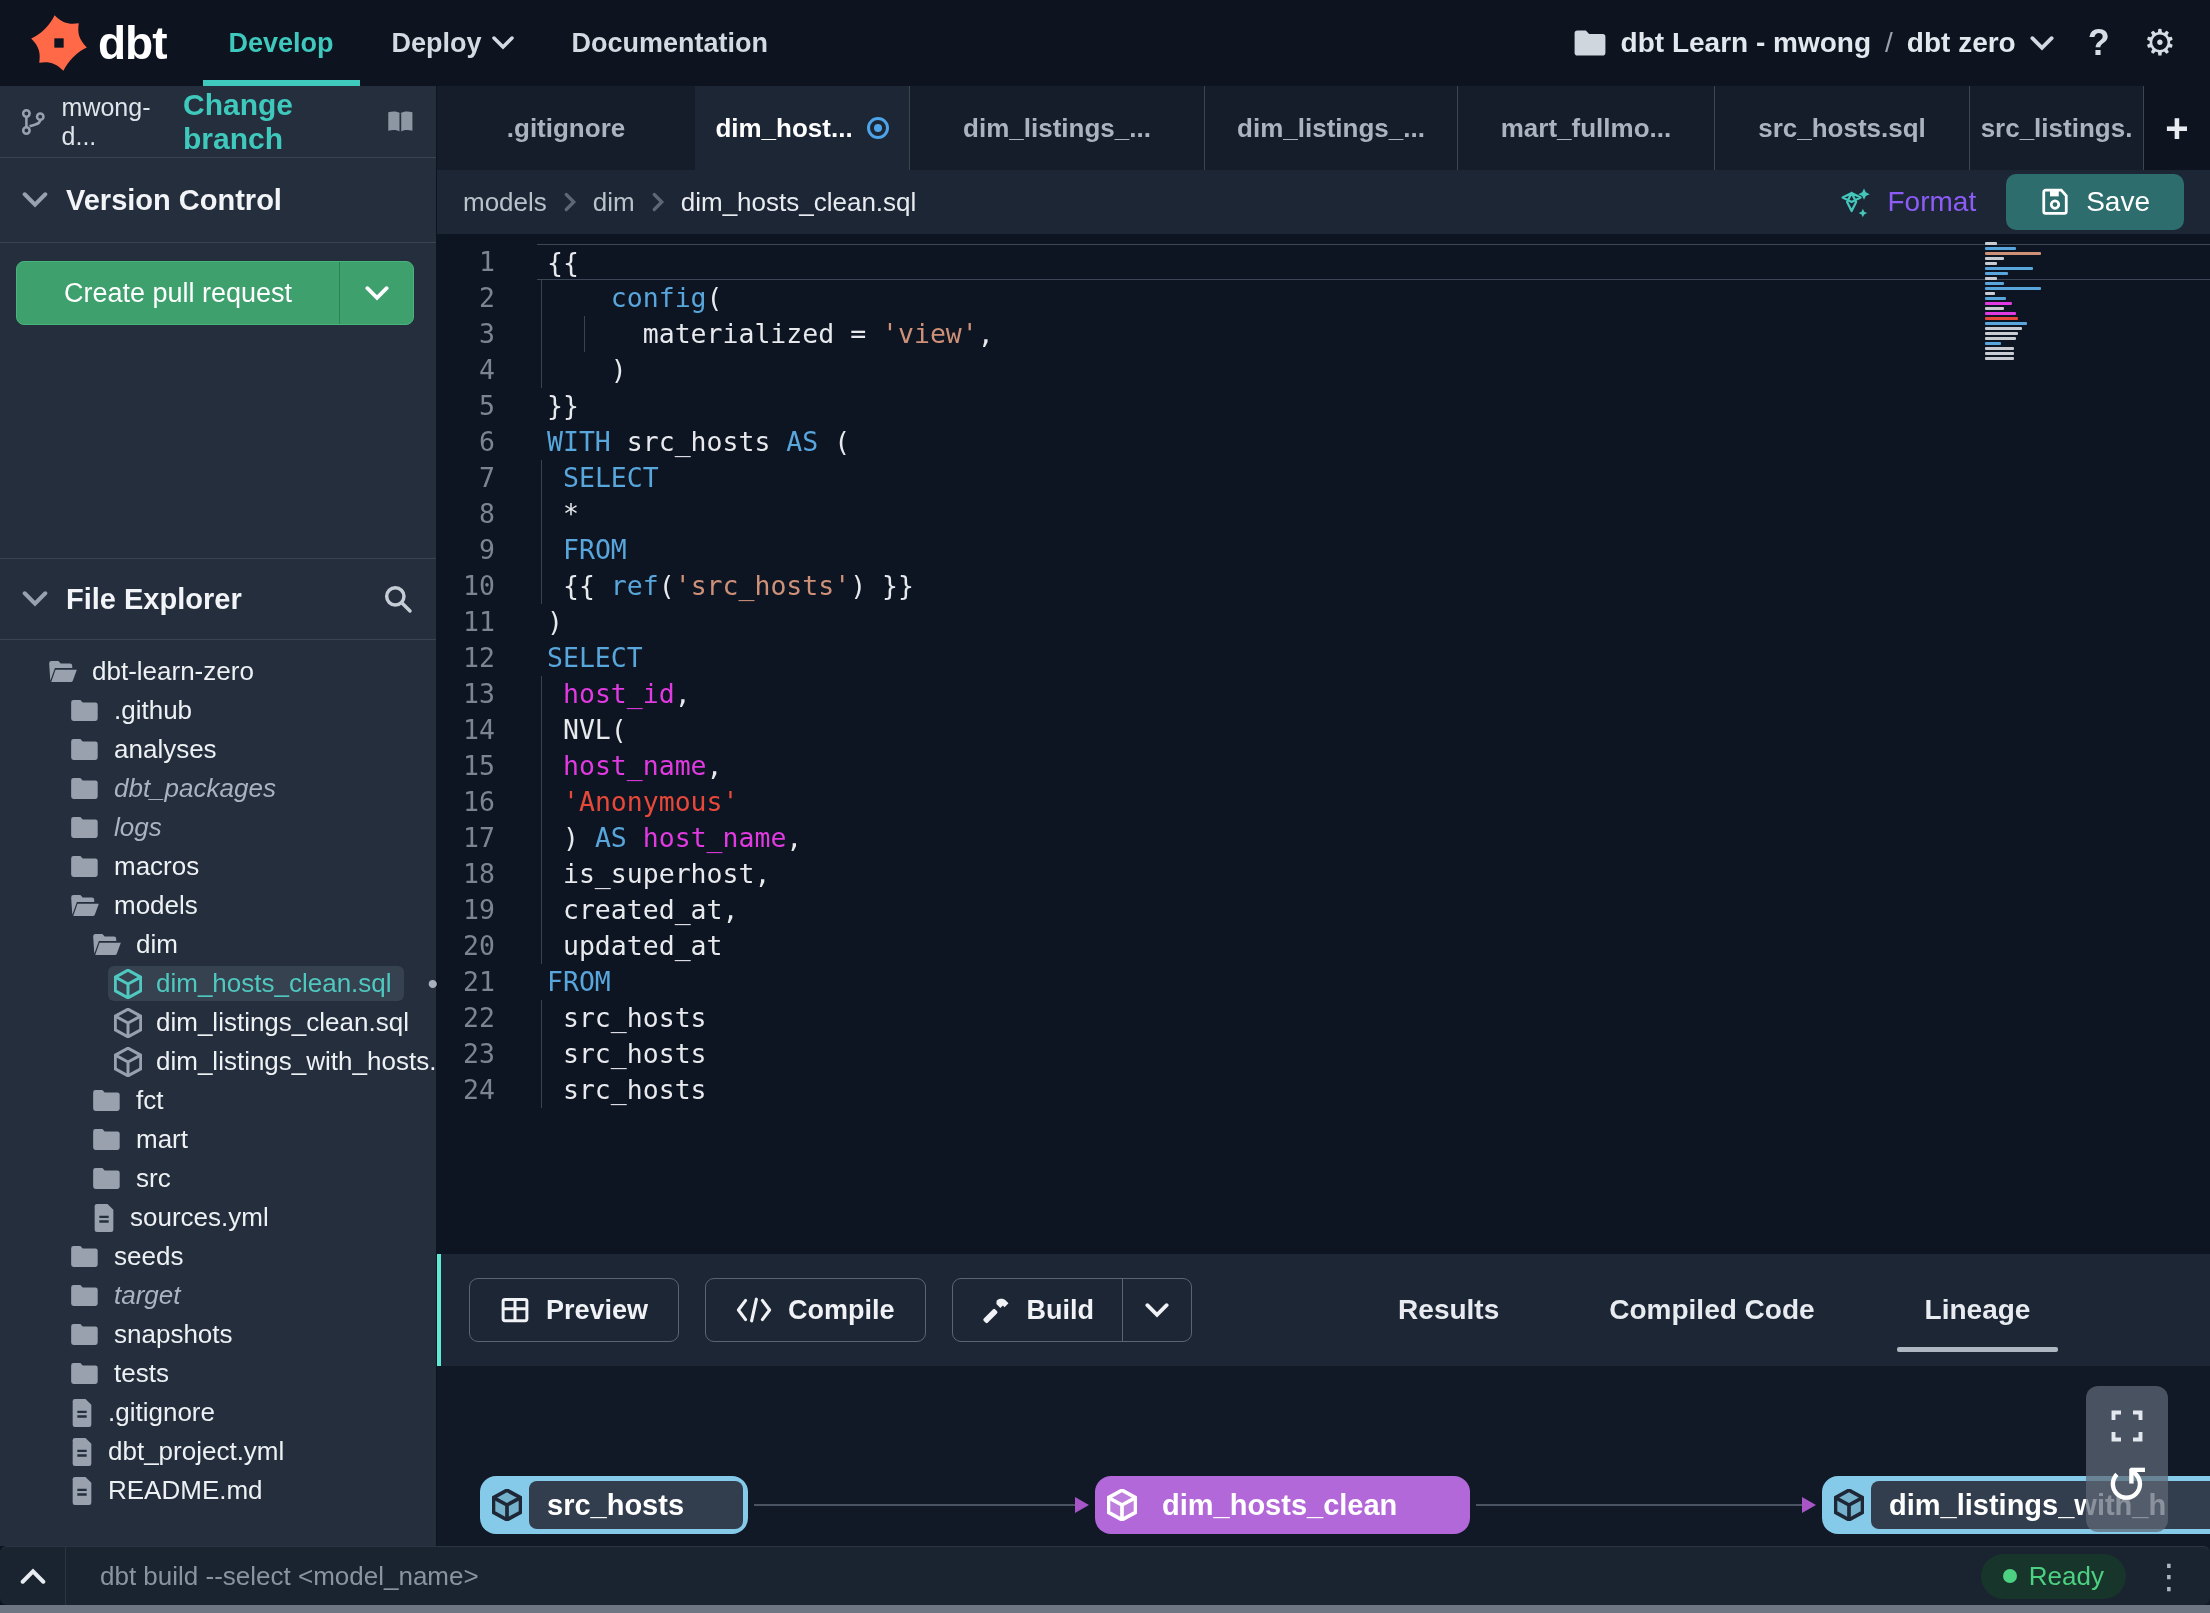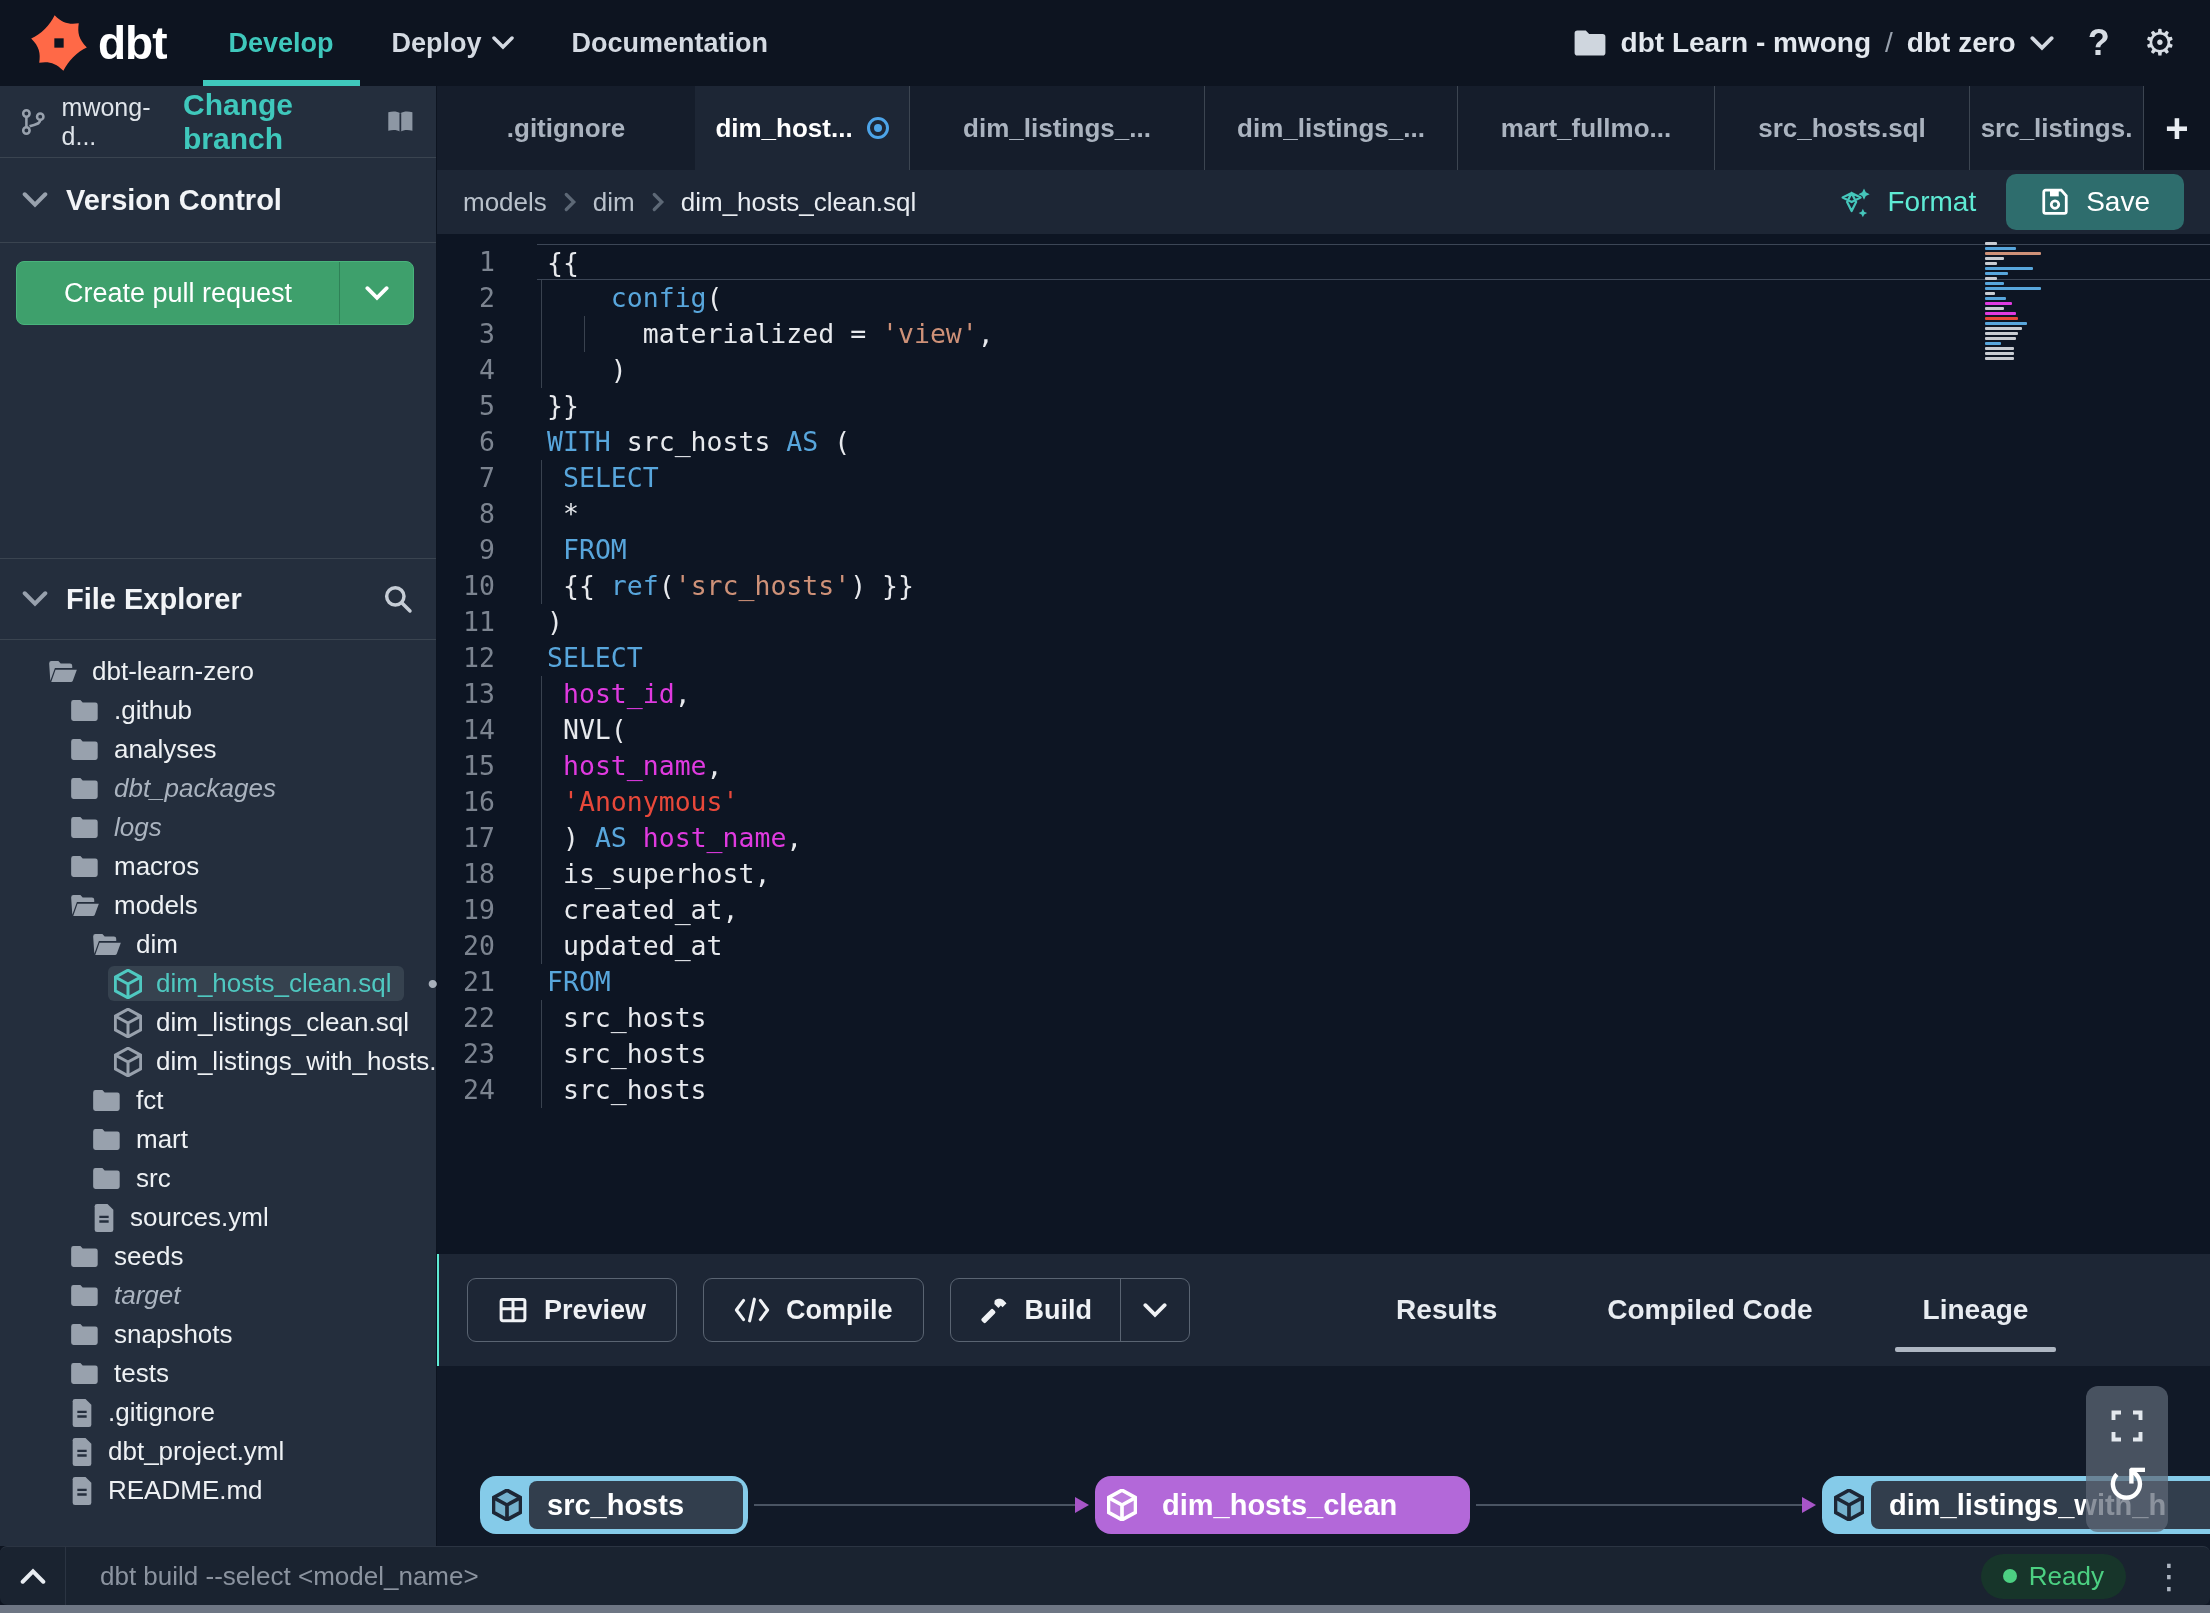--- a/index.html
+++ b/index.html
@@ -72,42 +72,42 @@
             color:#e8ecf1; font-size:40px; font-weight:bold; cursor:pointer; min-width:50px; }
 
   
   .crumbbar { position:absolute; left:0; top:84px; width:100%; height:64px; background:#1d2635;
               display:flex; align-items:center; padding:0 26px; }
   .crumbs { display:flex; align-items:center; gap:16px; font-size:26px; }
   .crumb { color:#b9c1cb; }
   .crumb.last { color:#e8ecf1; }
   .crumb-sep { color:#5d6876; font-size:24px; font-weight:bold; }
   .crumb-actions { margin-left:auto; display:flex; align-items:center; gap:30px; }
-  .format-btn { display:flex; align-items:center; gap:14px; color:#5eead4; font-size:28px; cursor:pointer; }
+  .format-btn { display:flex; align-items:center; gap:14px; color:#8b5cf6; font-size:28px; cursor:pointer; }
   .save-btn { display:flex; align-items:center; gap:16px; background:#2e6d6d; color:#ffffff;
               font-size:28px; padding:12px 34px; border-radius:10px; cursor:pointer; }
 
   
   .editor { position:absolute; left:0; top:148px; width:100%; height:1020px; background:#0d1523;
             font-family:"DejaVu Sans Mono", monospace; }
   .code { position:absolute; left:0; top:10px; width:100%; }
   .cline { display:flex; height:36px; line-height:36px; font-size:26.5px; position:relative; }
   .gut { width:100px; text-align:right; padding-right:42px; color:#7c8490; flex:none;
          font-size:26.5px; }
   .ctext { position:relative; flex:1; padding-left:10px; white-space:pre; color:#e7e9ed; }
   .cline.current .ctext { border-top:1px solid #3c4656; border-bottom:1px solid #3c4656; }
   .tok-p { color:#e7e9ed; } .tok-k { color:#58a6dc; } .tok-s { color:#ce9178; }
   .tok-r { color:#e8483a; } .tok-m { color:#e03ae0; }
   .iguide { position:absolute; top:0; bottom:0; width:1px; background:#39424f; }
   .minimap { position:absolute; right:165px; top:8px; width:60px; }
   .minimap .mrow { height:3px; margin-bottom:2px; border-radius:1px; }
 
   
   .actionbar { position:absolute; left:0; top:1168px; width:100%; height:112px; background:#1d2635;
-               display:flex; align-items:center; padding:0 28px; border-left:2px solid #5eead4; }
+               display:flex; align-items:center; padding:0 28px; border-left:4px solid #5eead4; }
   .act-btn { display:flex; align-items:center; gap:16px; height:64px; padding:0 30px;
              border:1px solid #5a6472; border-radius:9px; font-size:27px; font-weight:bold;
              color:#f0f2f5; margin-right:26px; cursor:pointer; background:transparent; }
   .act-split { display:flex; height:64px; border:1px solid #5a6472; border-radius:9px;
                overflow:hidden; margin-right:26px; }
   .act-split .half { display:flex; align-items:center; gap:16px; padding:0 28px; font-size:27px;
                      font-weight:bold; color:#f0f2f5; cursor:pointer; }
   .act-split .caret-half { border-left:1px solid #5a6472; display:flex; align-items:center;
                            padding:0 22px; cursor:pointer; }
   .panel-tabs { margin-left:180px; display:flex; gap:110px; height:100%; align-items:center; }

